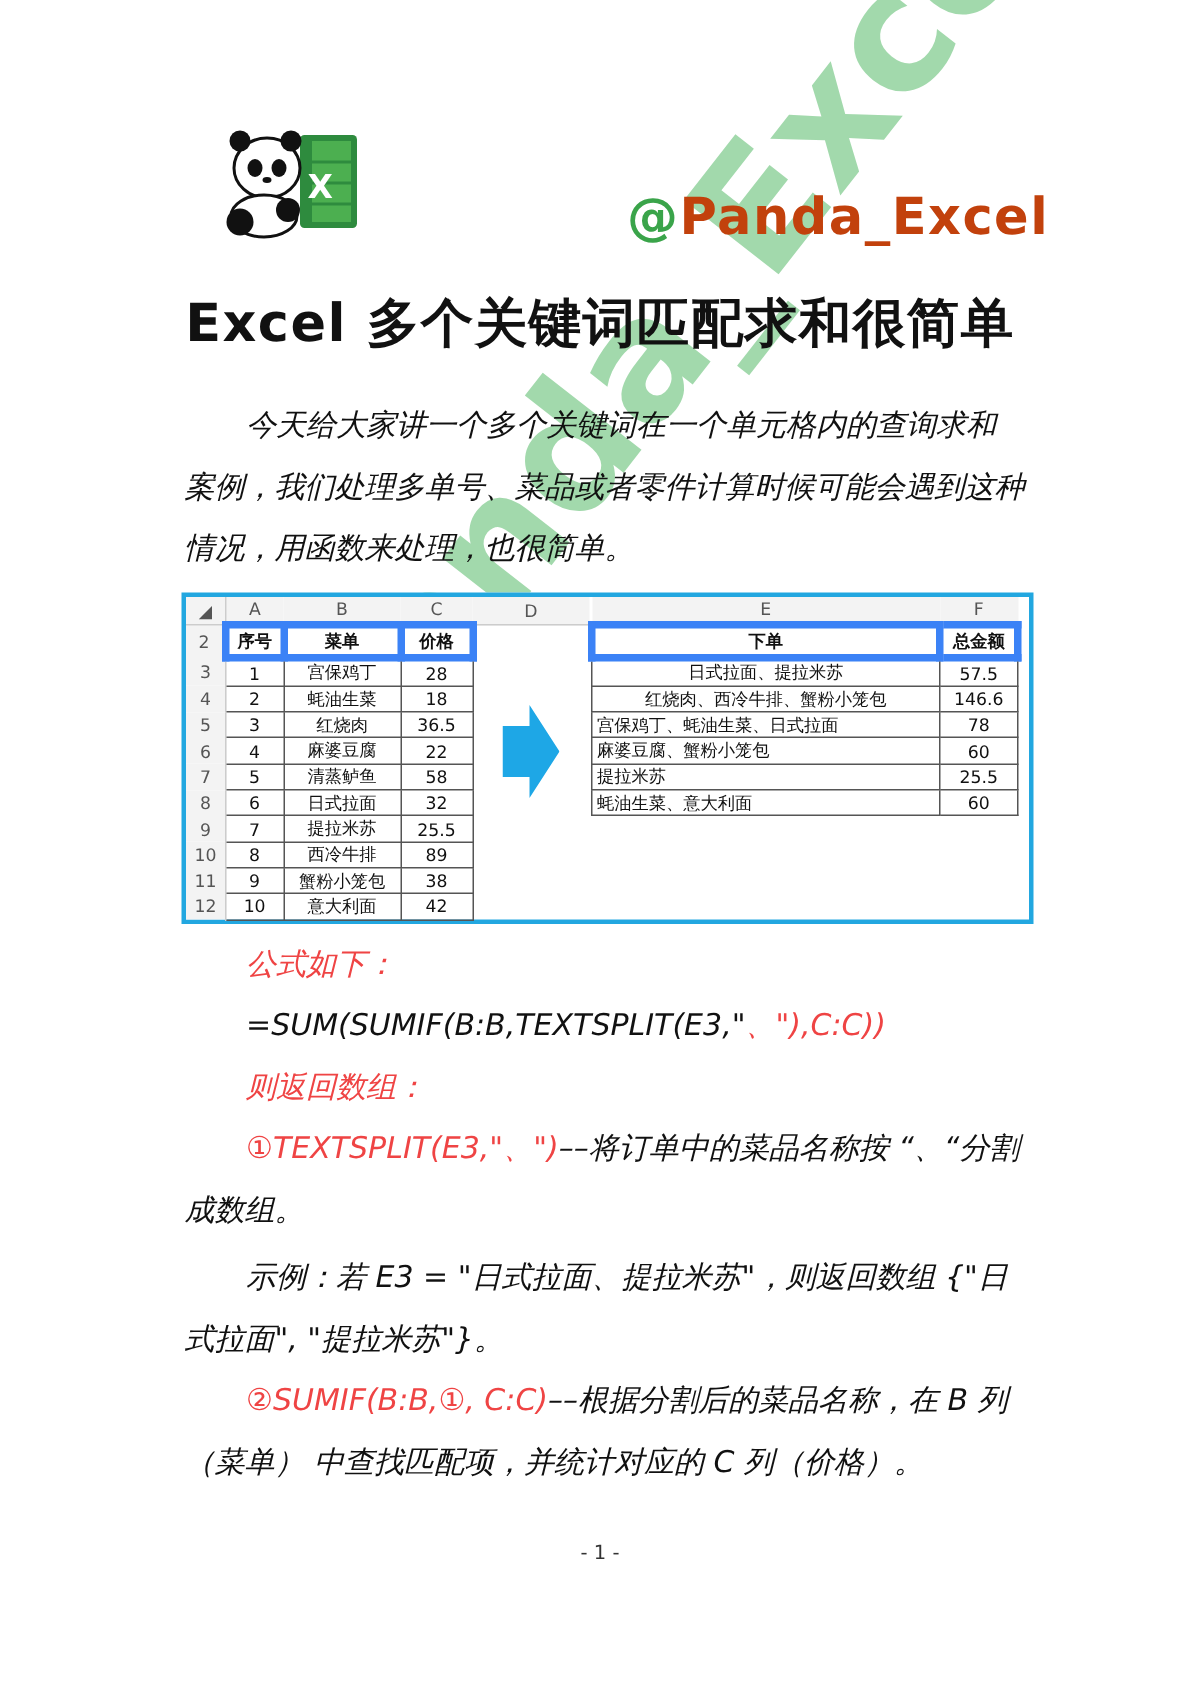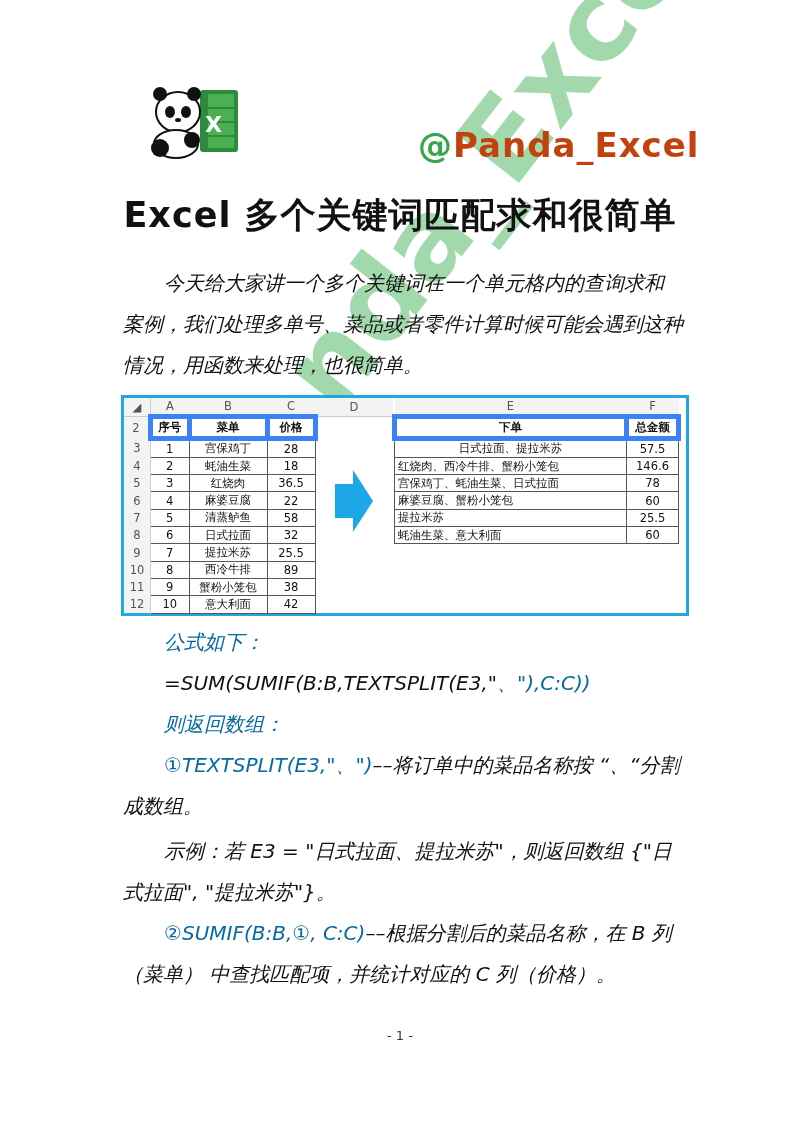--- a/index.html
+++ b/index.html
@@ -7,21 +7,21 @@
          font-family:"DejaVu Sans", "Liberation Sans", sans-serif; color:#111; }
   .logo { position:absolute; left:148px; top:80px; width:100px; height:80px; }
   .brand { position:absolute; left:418px; top:125px; font-size:34px; font-weight:bold;
            letter-spacing:1px; font-family:"DejaVu Sans", sans-serif; }
   .brand .at { color:#3aa44a; }
   .brand .p { color:#c2410c; }
   .title { position:absolute; left:0; width:800px; top:192px; text-align:center;
            font-size:35px; font-weight:bold; letter-spacing:1px; }
   .para { position:absolute; left:123px; width:560px; font-size:20px; line-height:41px;font-style:italic; }
   .indent { text-indent:41px; }
-  .red { color:#0369a1; }
+  .red { color:#ef4444; }
   .sheet { position:absolute; left:121px; top:395px; width:562px; height:215px;
            border:3px solid #22a7e0; background:#fff; }
   table { border-collapse:collapse; font-size:11.5px; }
   .t1 { position:absolute; left:0; top:0; }
   .t1 td, .t1 th { height:16.3px; padding:0; text-align:center; }
   .rowhdr { width:24px; color:#555; background:#f3f3f3; font-weight:normal; border-right:1px solid #ccc; }
   .colhdr { background:#f3f3f3; color:#555; font-weight:normal; border-bottom:1px solid #ccc; }
   .cell { border:1px solid #555; }
   .hdrcell { font-weight:bold; border:5px solid #3b82f6; }
   .t2 { position:absolute; left:268px; top:0; }
@@ -168,21 +168,21 @@
     <tbody id="t2body">
         <tr>
           <td class="hdrcell" style="text-align: center;">下单</td>
           <td class="hdrcell" style="text-align: center;">总金额</td>
         </tr>
         <tr>
           <td class="cell" style="text-align: center; margin-top: 48px;">日式拉面、提拉米苏</td>
           <td class="cell" style="text-align: center;">57.5</td>
         </tr>
         <tr>
-          <td class="cell" style="text-align: left;">红烧肉、西冷牛排、蟹粉小笼包</td>
+          <td class="cell" style="text-align: center;">红烧肉、西冷牛排、蟹粉小笼包</td>
           <td class="cell" style="text-align: center;">146.6</td>
         </tr>
         <tr>
           <td class="cell" style="text-align: left;">宫保鸡丁、蚝油生菜、日式拉面</td>
           <td class="cell" style="text-align: center;">78</td>
         </tr>
         <tr>
           <td class="cell" style="text-align: left;">麻婆豆腐、蟹粉小笼包</td>
           <td class="cell" style="text-align: center;">60</td>
         </tr>

